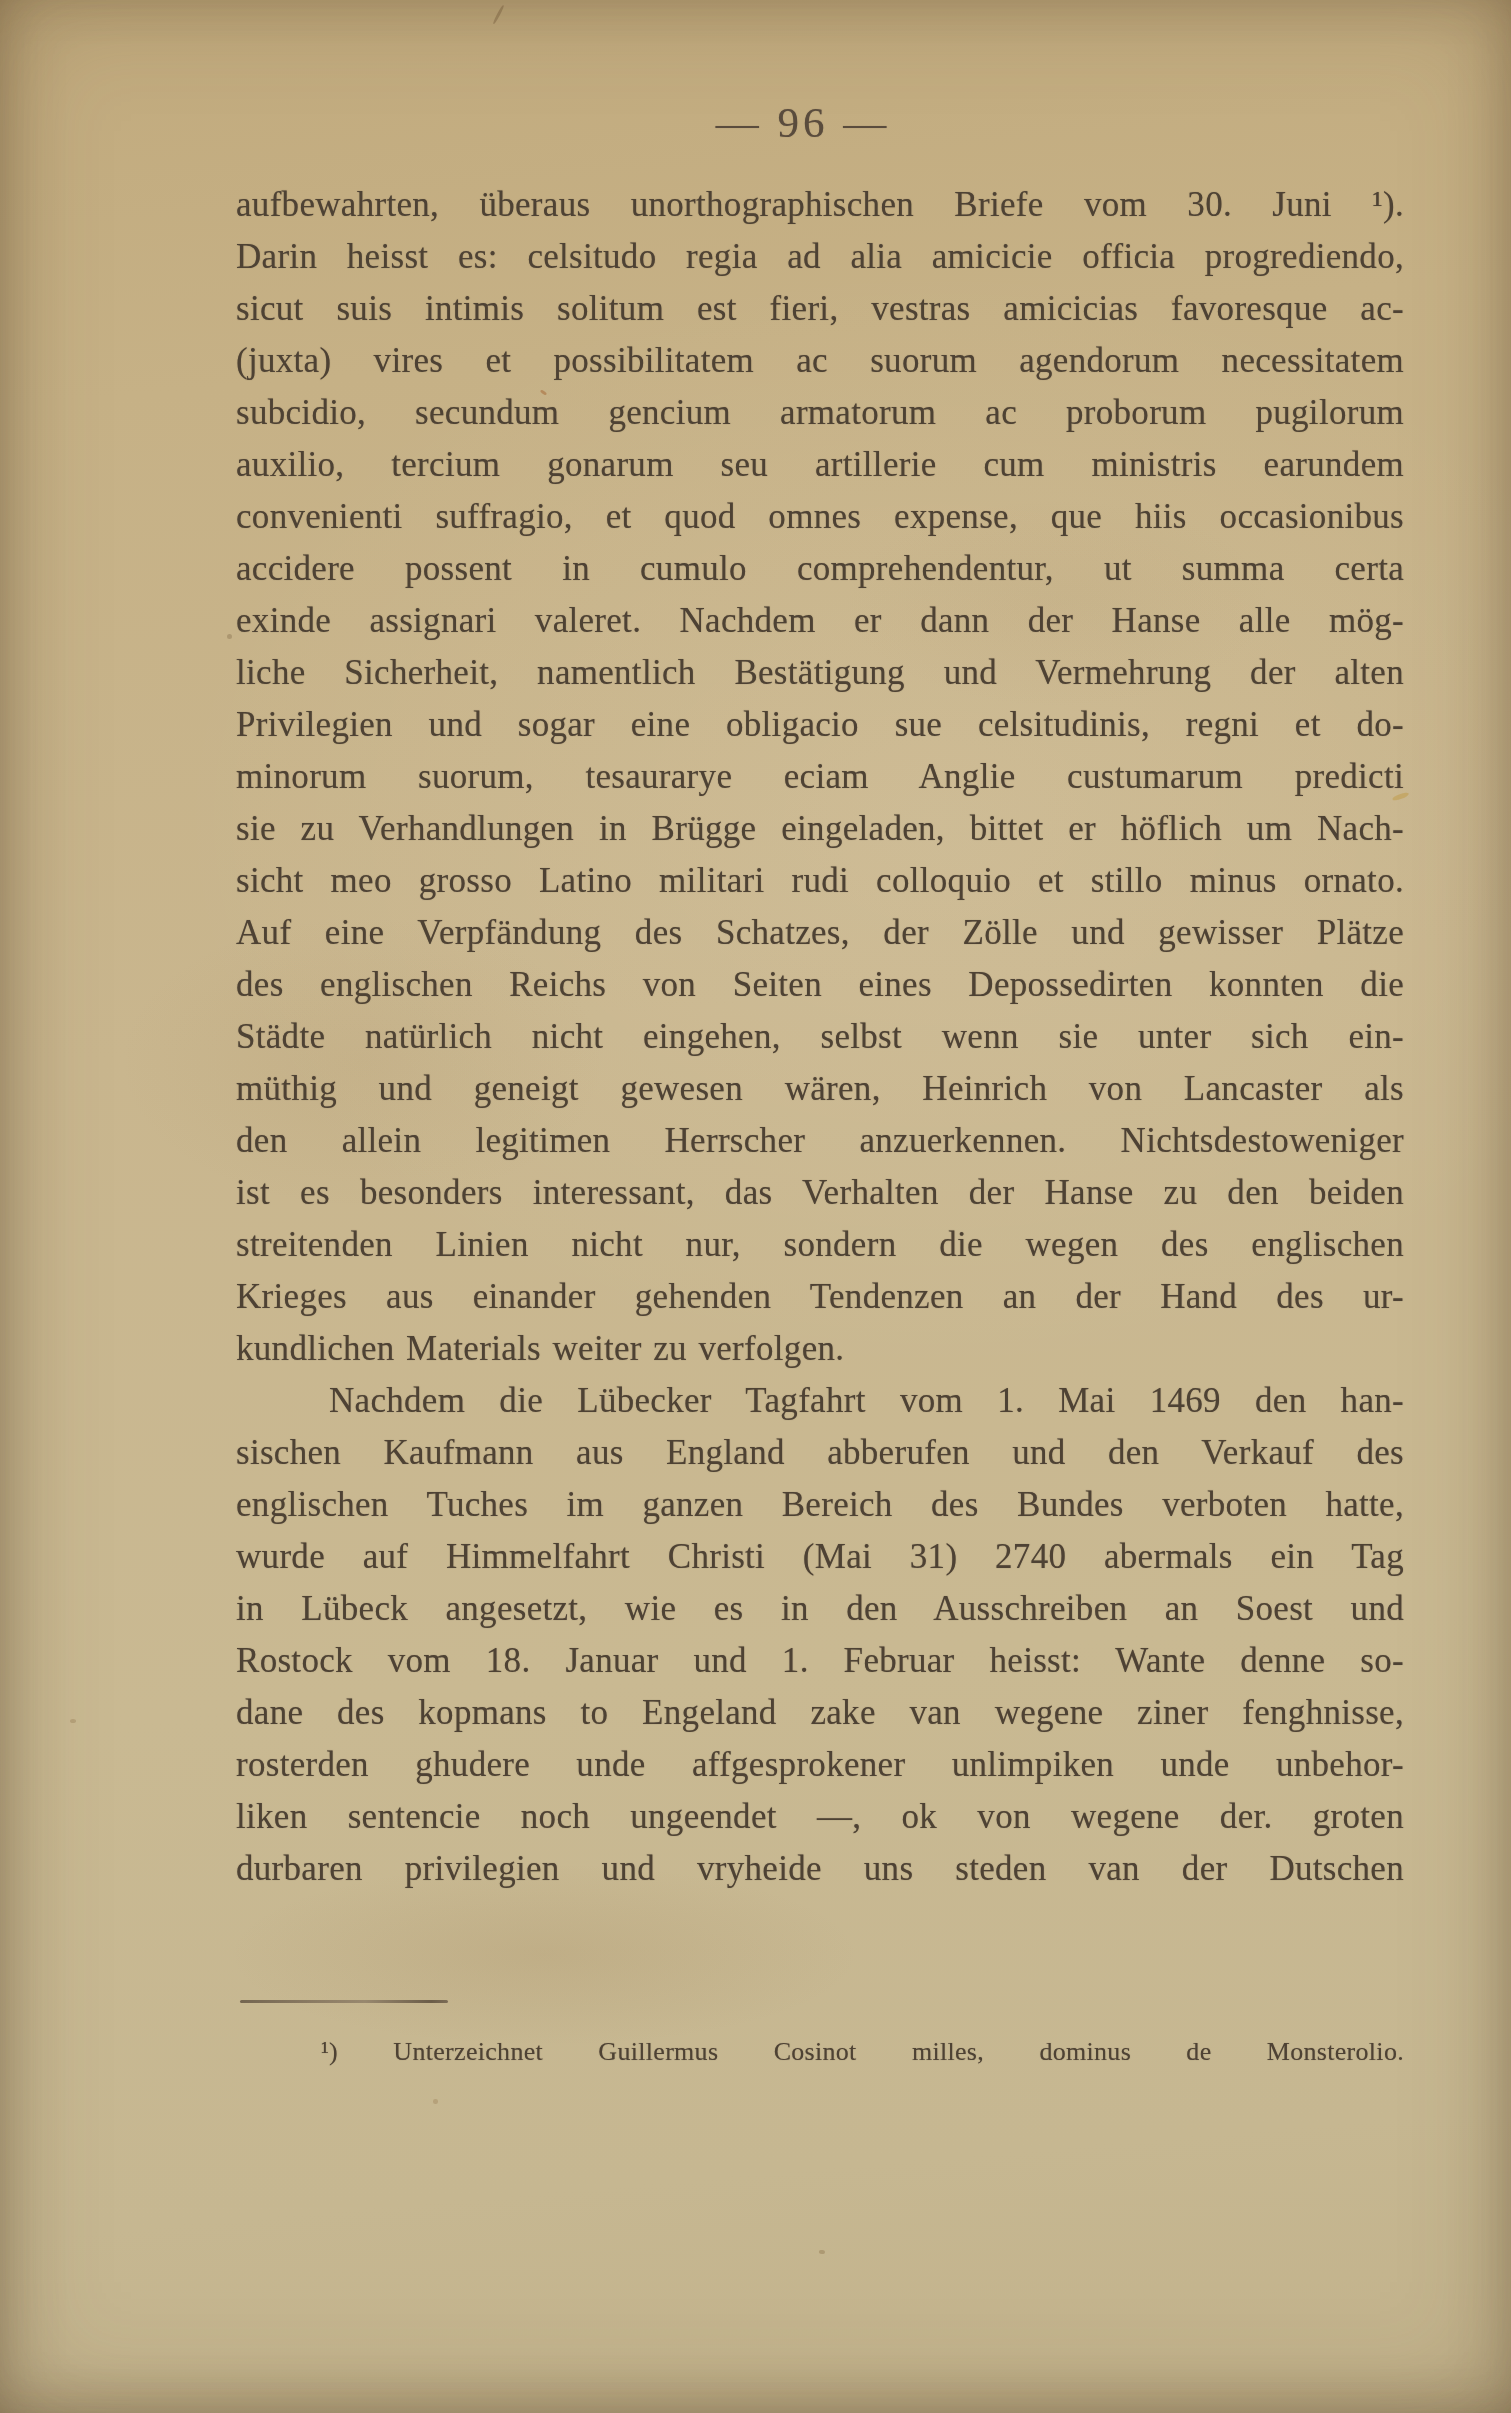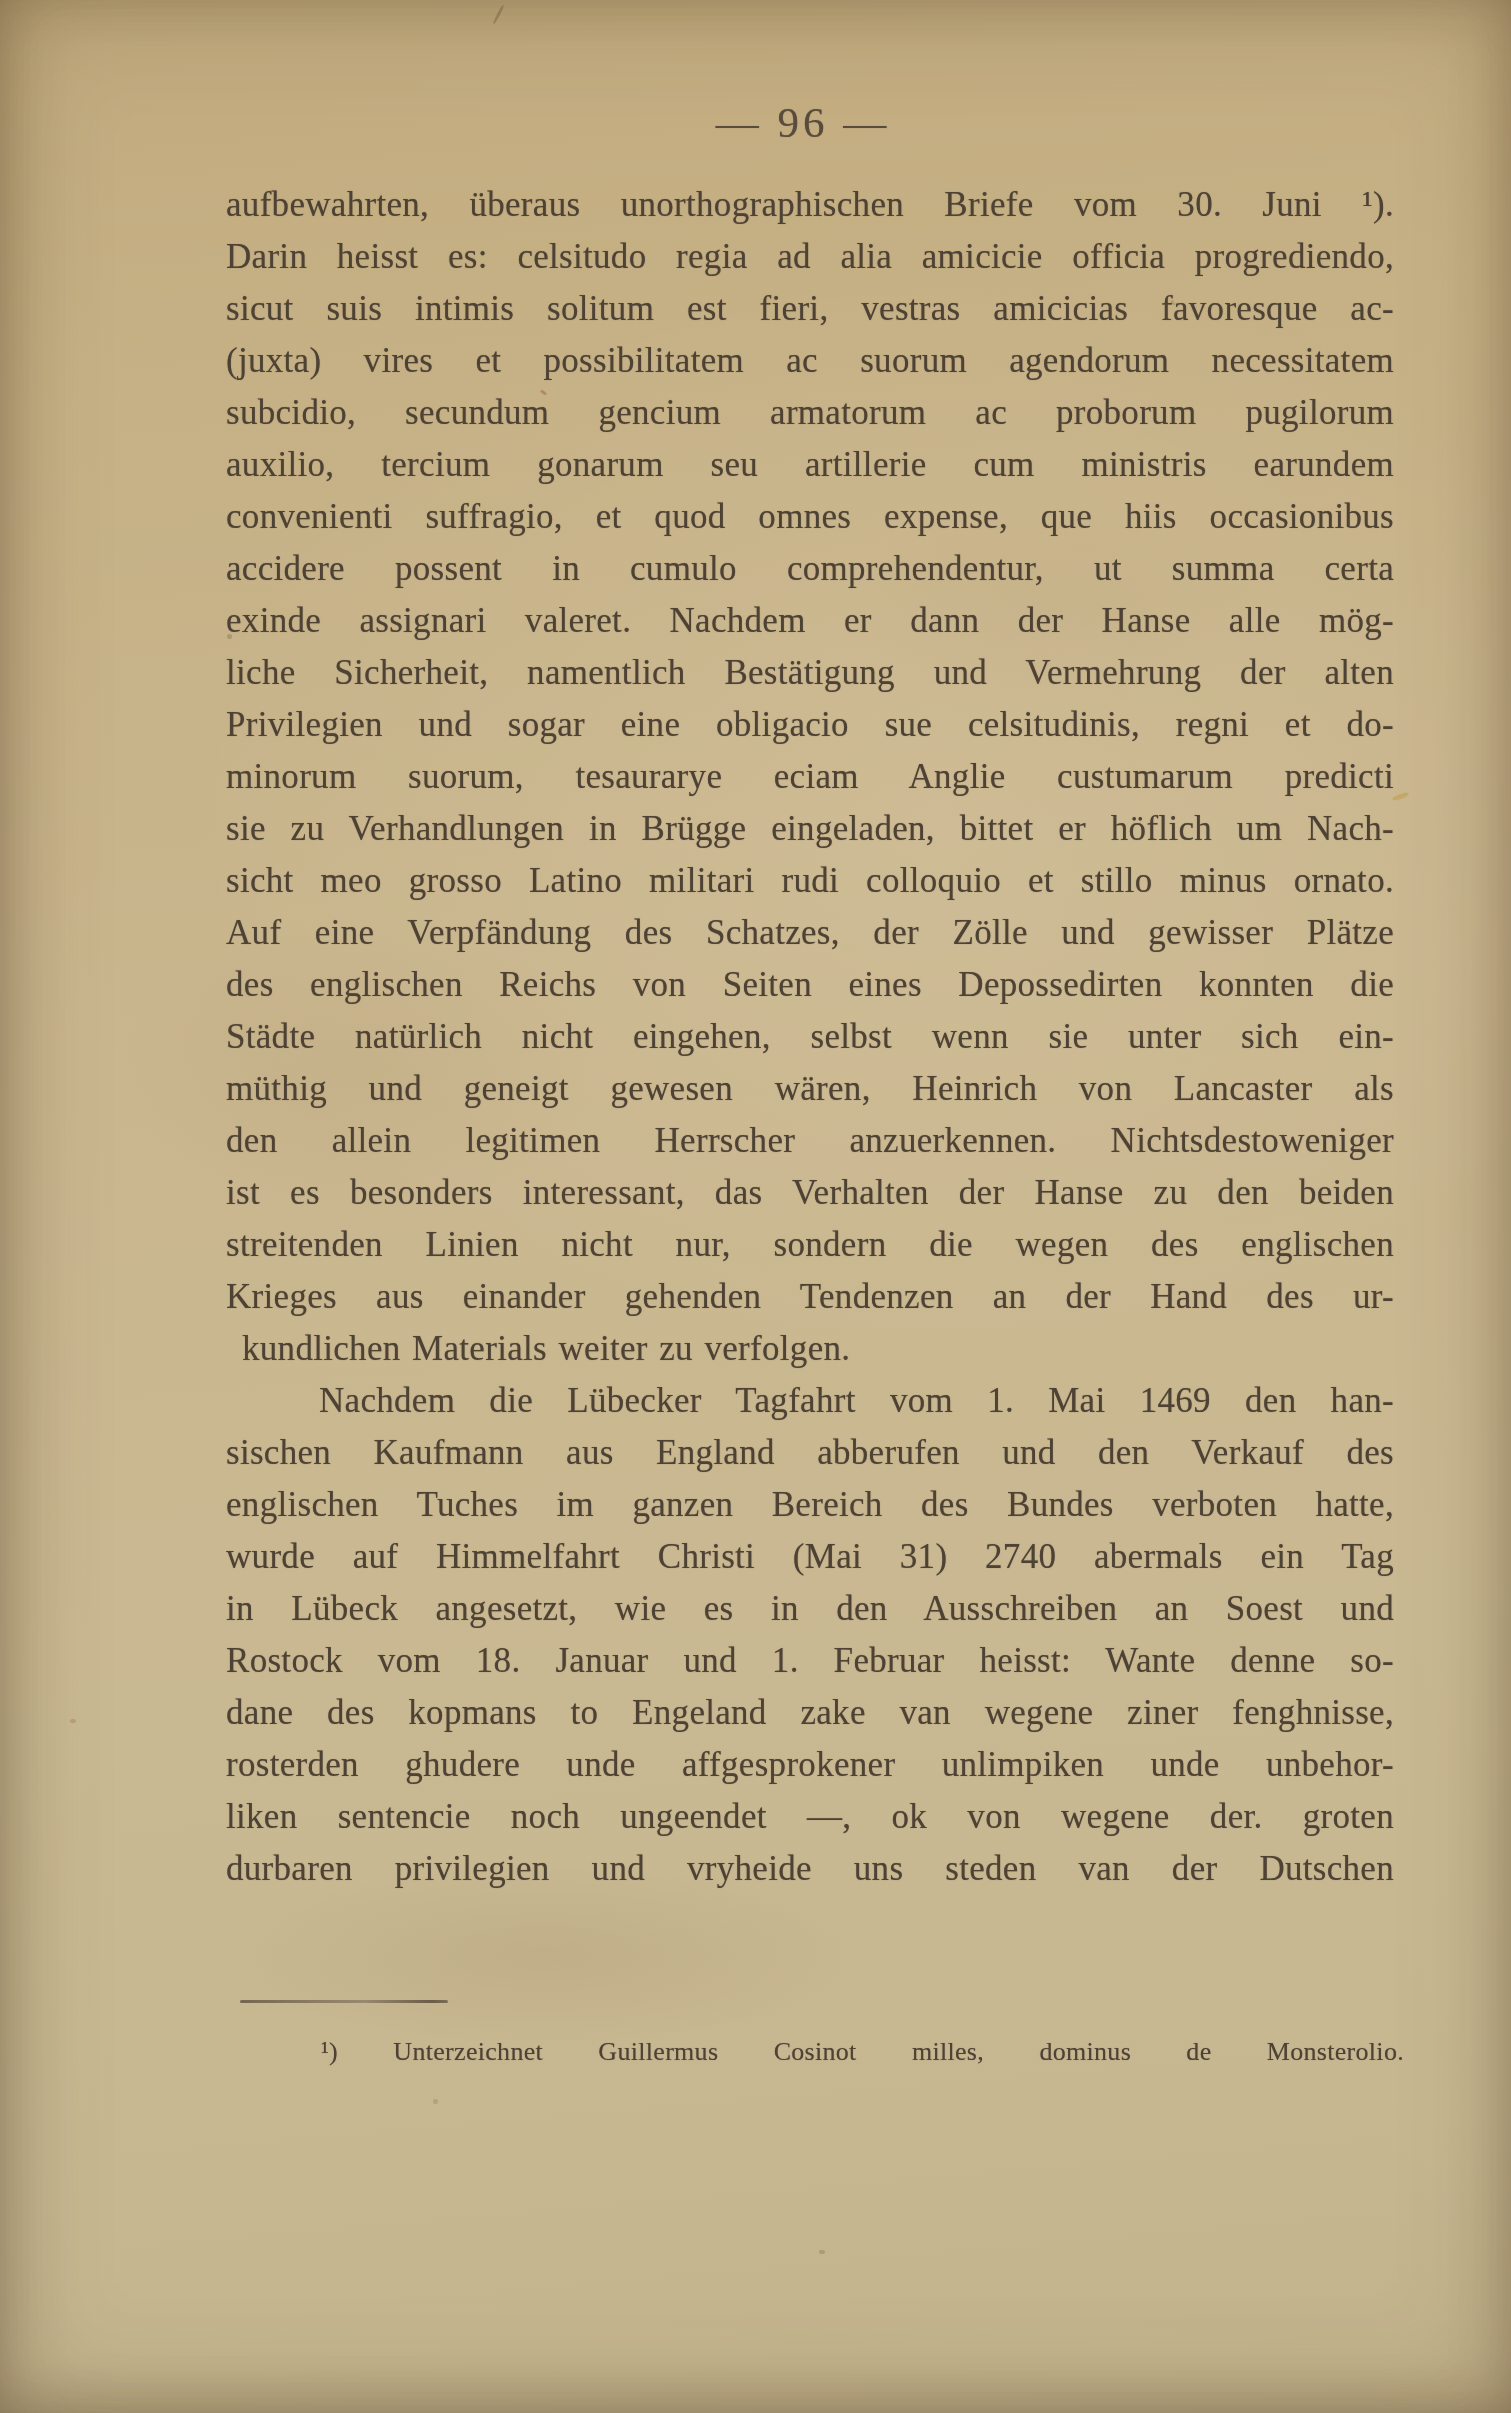--- a/index.html
+++ b/index.html
@@ -44,38 +44,38 @@
     width: 1168px;
     text-align: center;
     transform: translateX(-17px);
     font-size: 43px;
     letter-spacing: 4px;
     color: #5a4c3d;
     text-shadow: 0 0 1px rgba(90,76,61,0.45);
   }
   .textblock {
     position: absolute;
-    left: 226px;
+    left: 236px;
     top: 179px;
     width: 1168px;
     font-family: Liberation Serif, serif;
   }
   .line {
     height: 52px;
     line-height: 52px;
     font-size: 35px;
     letter-spacing: 0.3px;
     word-spacing: 2.5px;
     white-space: normal;
     text-align: justify;
     text-align-last: justify;
     text-shadow: 0 0 1px rgba(78,66,52,0.50);
   }
   .line.indent { text-indent: 93px; }
-  .line.noj { text-align: right; text-align-last: left; margin-left: 16px; }
+  .line.noj { text-align: right; text-align-last: left; }
 
   .footrule {
     position: absolute;
     left: 240px;
     top: 2000px;
     width: 208px;
     height: 2.5px;
     border-radius: 1.5px;
     background: linear-gradient(90deg, #5f5140 0%, #7c6c57 35%, #8d7d66 60%, #544636 92%, #6a5b48 100%);
     opacity: 0.8;

